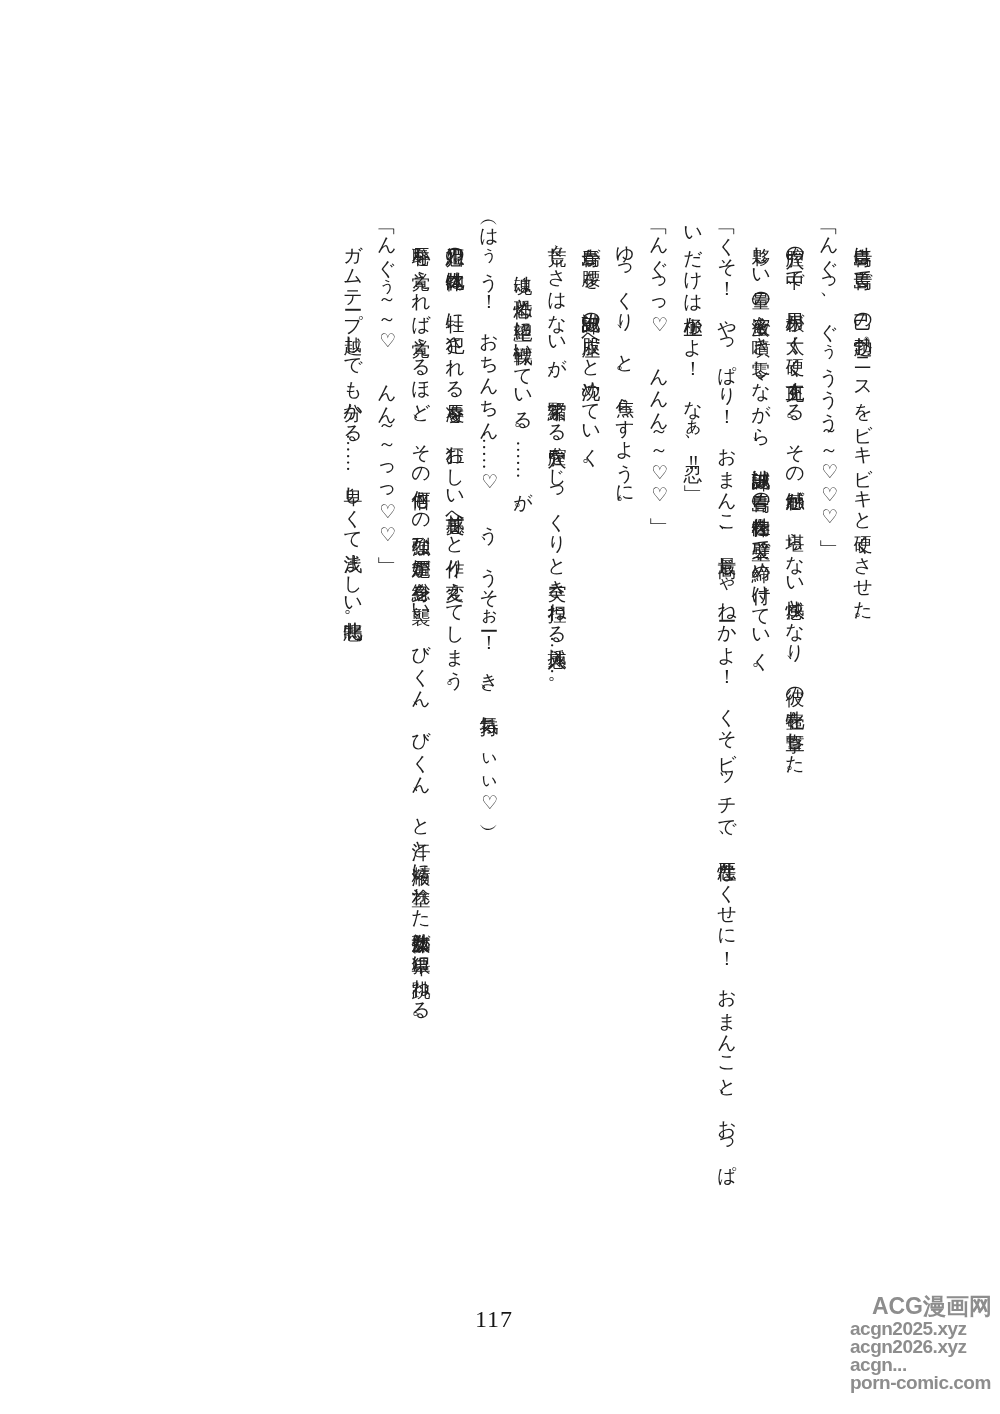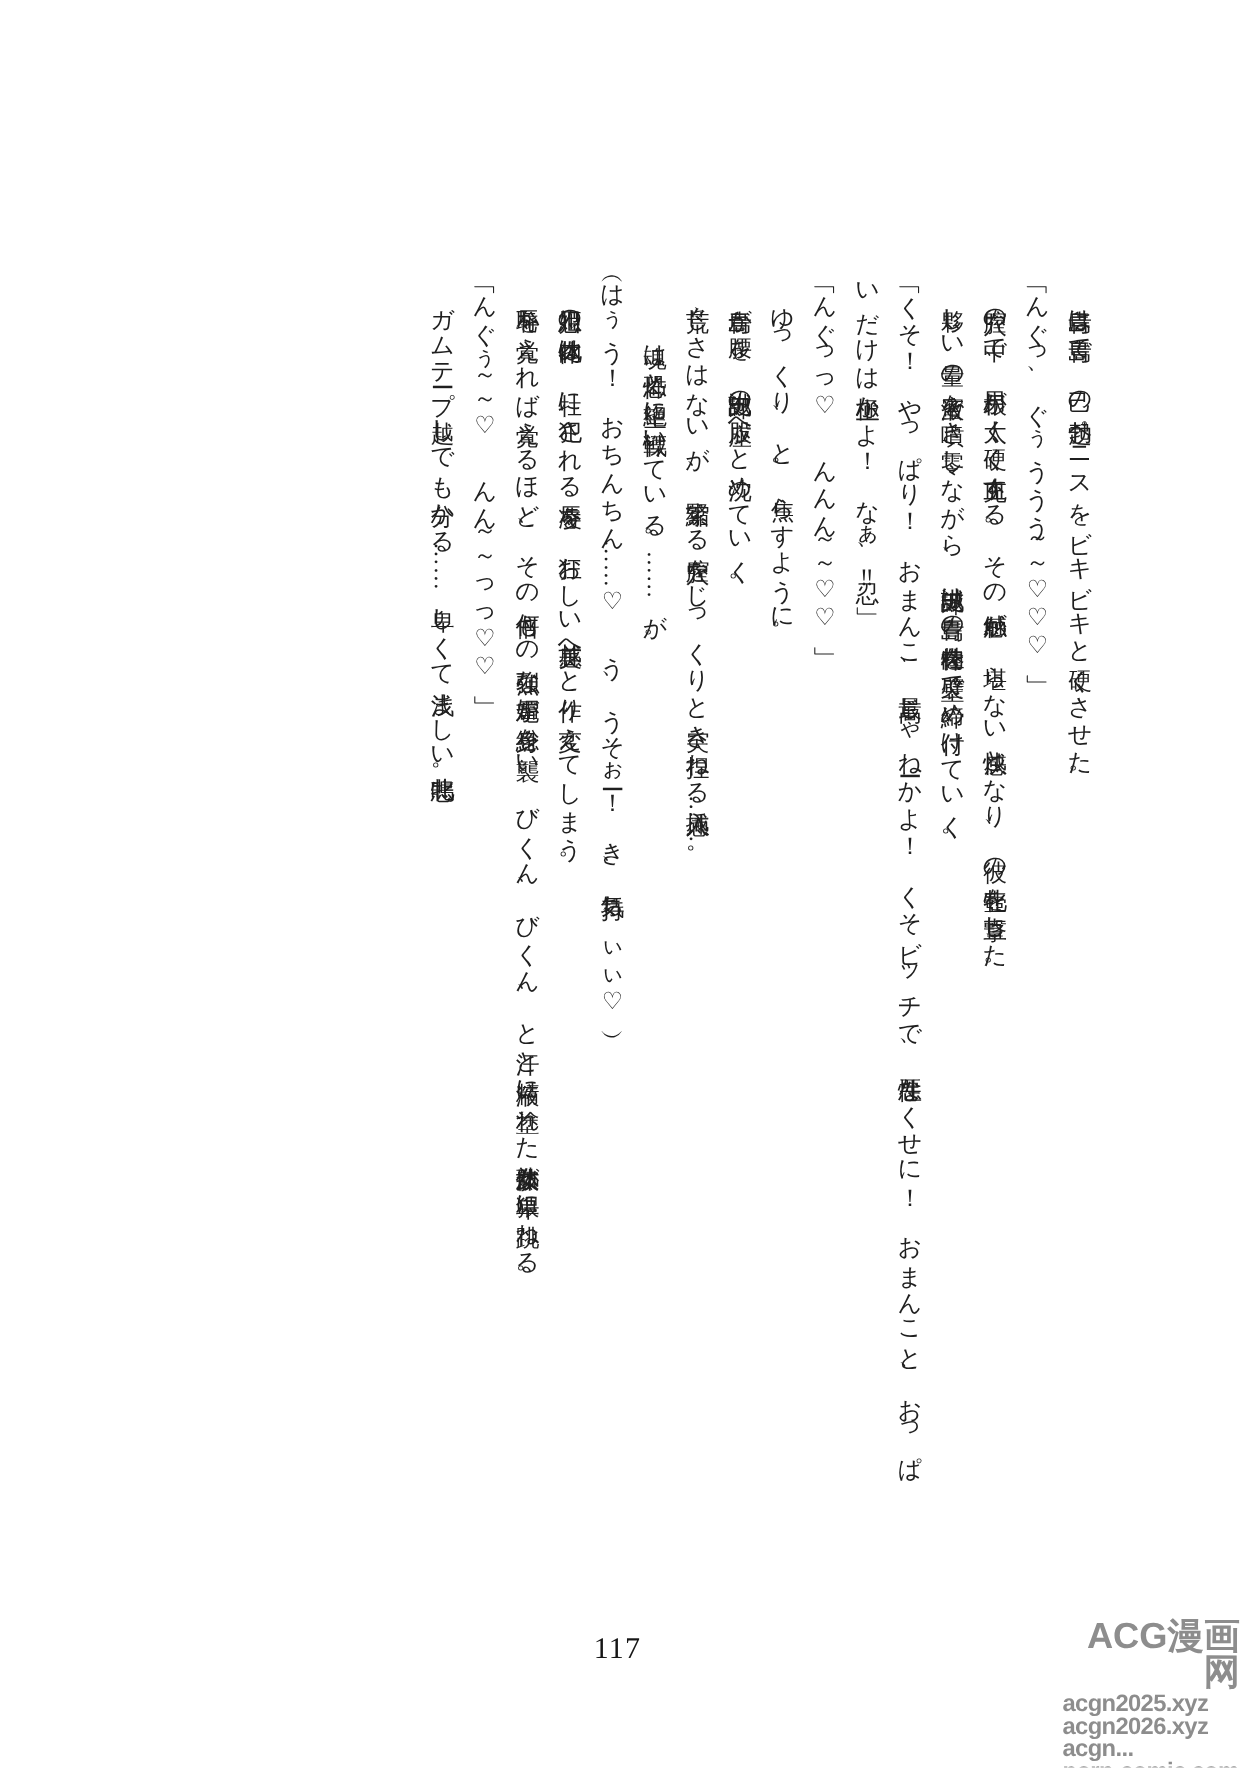--- a/index.html
+++ b/index.html
@@ -61,21 +61,21 @@
     font-family:"Liberation Sans","DejaVu Sans",sans-serif;
     font-weight:bold;
     color:#8d8d8d;
     text-shadow:
       -1px -1px 0 #ffffff, 1px -1px 0 #ffffff,
       -1px  1px 0 #ffffff, 1px  1px 0 #ffffff,
        0 0 2px #ffffff;
     line-height:1;
   }
   .watermark .wm-title{
-    font-size:29px;
+    font-size:23px;
     text-align:right;
     margin-bottom:2px;
     letter-spacing:0;
   }
   .watermark .wm-line{
     font-size:19px;
     line-height:18px;
     letter-spacing:-0.5px;
     text-align:left;
   }

